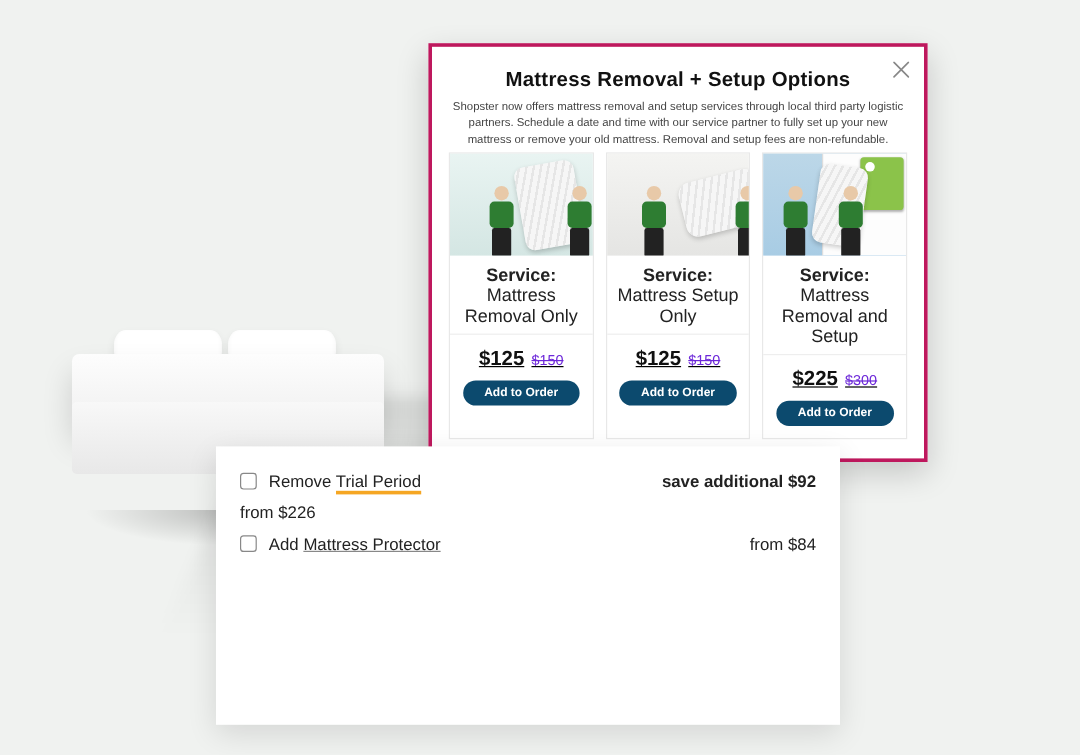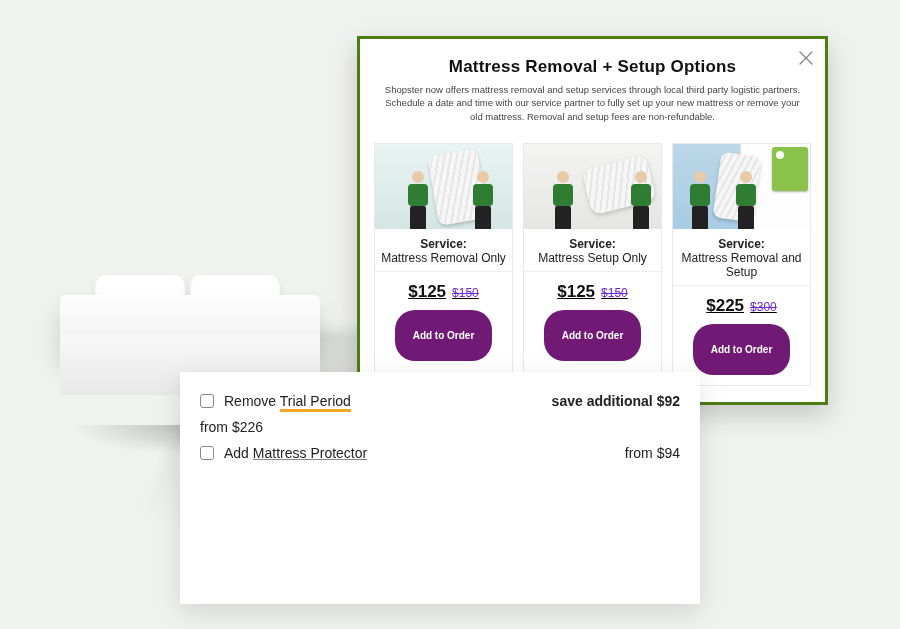--- a/index.html
+++ b/index.html
@@ -59,40 +59,40 @@
   .ground-shadow {
     position:absolute; left:10px; right:10px; top:155px; height:30px;
     background: radial-gradient(ellipse at 50% 0%, rgba(0,0,0,.22), rgba(0,0,0,0) 70%);
   }
 
   
   .modal {
     position:absolute;
     left: 357px;
     top: 36px;
-    width: 471px;
+    width: 416px;
     background:#fff;
-    border: 3px solid #4d7c0f;
+    border: 3px solid #be185d;
     padding: 18px 14px 16px;
     box-shadow: 0 10px 25px rgba(0,0,0,.18);
   }
   .modal-title {
     text-align:center;
     font-weight:800;
     font-size:17px;
     color:#111;
     letter-spacing:.2px;
   }
   .modal-sub {
     text-align:center;
     font-size:9.5px;
     color:#444;
     line-height:1.4;
     max-width: 420px;
-    margin: 6px auto 20px;
+    margin: 6px auto 4px;
   }
   .modal-close {
     position:absolute; right:12px; top:12px;
     width:14px; height:14px;
     cursor:pointer;
     color:#888;
   }
   .modal-close svg { width:100%; height:100%; display:block; }
 
   .service-row { display:flex; gap:10px; }
@@ -129,28 +129,28 @@
   }
   .app-badge {
     position:absolute; right:2px; top:3px; width:36px; height:44px;
     background:#8bc34a; border-radius:3px;
     box-shadow:0 1px 2px rgba(0,0,0,.3);
   }
   .app-badge::after{
     content:""; position:absolute; left:4px; top:4px; width:8px;height:8px;border-radius:50%;background:#fff;
   }
 
-  .svc-caption { text-align:center; font-size:12px; color:#222; padding:8px 4px 6px; border-bottom:1px solid #eee; width:100%; }
+  .svc-caption { text-align:center; font-size:15px; color:#222; padding:8px 4px 6px; border-bottom:1px solid #eee; width:100%; }
   .svc-caption .lbl { font-weight:700; display:block; }
   .svc-price-row { display:flex; gap:6px; align-items:baseline; justify-content:center; margin:10px 0 8px;text-decoration:underline; }
   .svc-price { font-weight:800; font-size:17px; color:#111; }
   .svc-orig  { font-size:12px; color:#6d28d9; text-decoration:line-through; }
   .svc-btn {
-    background:#701a75; color:#fff; border:none; border-radius:20px;
-    padding:20px 18px; font-size:10px; font-weight:600; cursor:pointer;
+    background:#0c4a6e; color:#fff; border:none; border-radius:20px;
+    padding:5px 18px; font-size:10px; font-weight:600; cursor:pointer;
   }
 
   
   .lower-card {
     position:absolute;
     left:180px; top:372px;
     width:520px; height:232px;
     background:#fff;
     box-shadow: 0 8px 24px rgba(0,0,0,.12);
     padding: 16px 20px 18px;
@@ -293,16 +293,16 @@
         <span class="addon-price strong">save additional $92</span>
       </div>
       <div class="addon-row">
         <span class="addon-price">from $226</span>
       </div>
       <div class="addon-row">
         <div class="addon-left">
           <div class="chk"></div>
           <span class="addon-label"><span>Add </span><span class="ul">Mattress Protector</span></span>
         </div>
-        <span class="addon-price">from $94</span>
+        <span class="addon-price">from $84</span>
       </div>
     </div>
 </div>
 
 </body></html>

